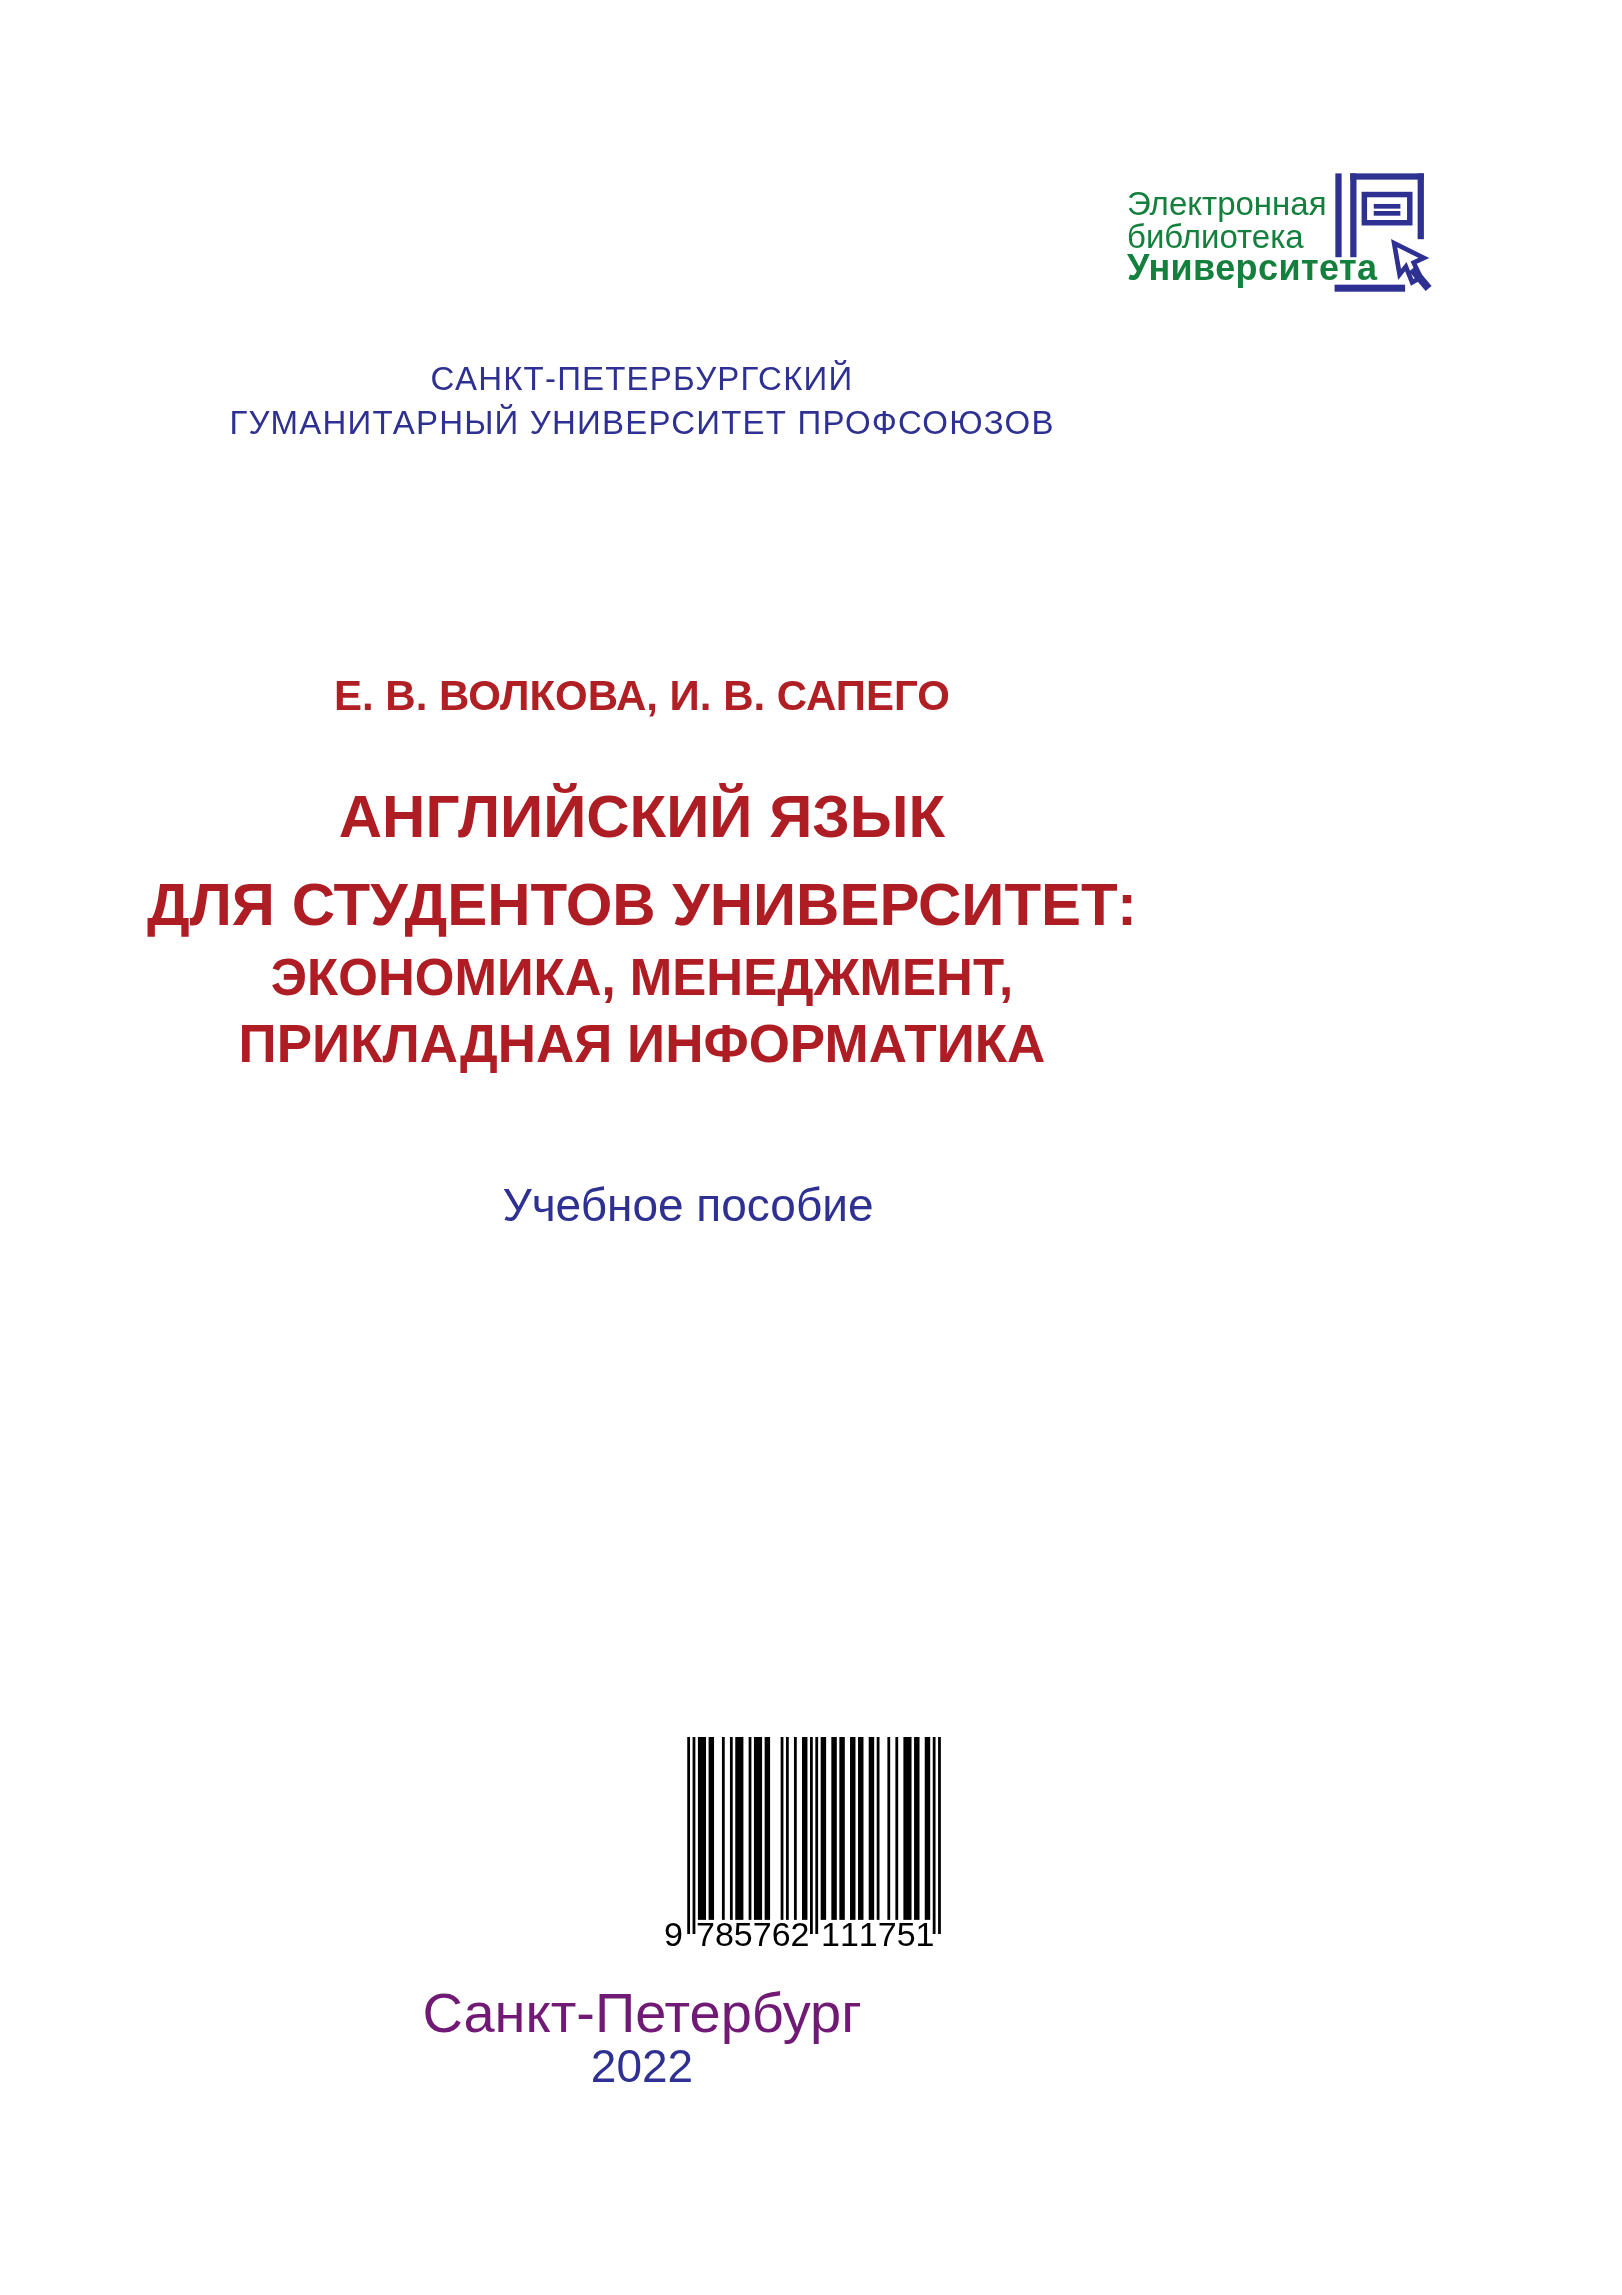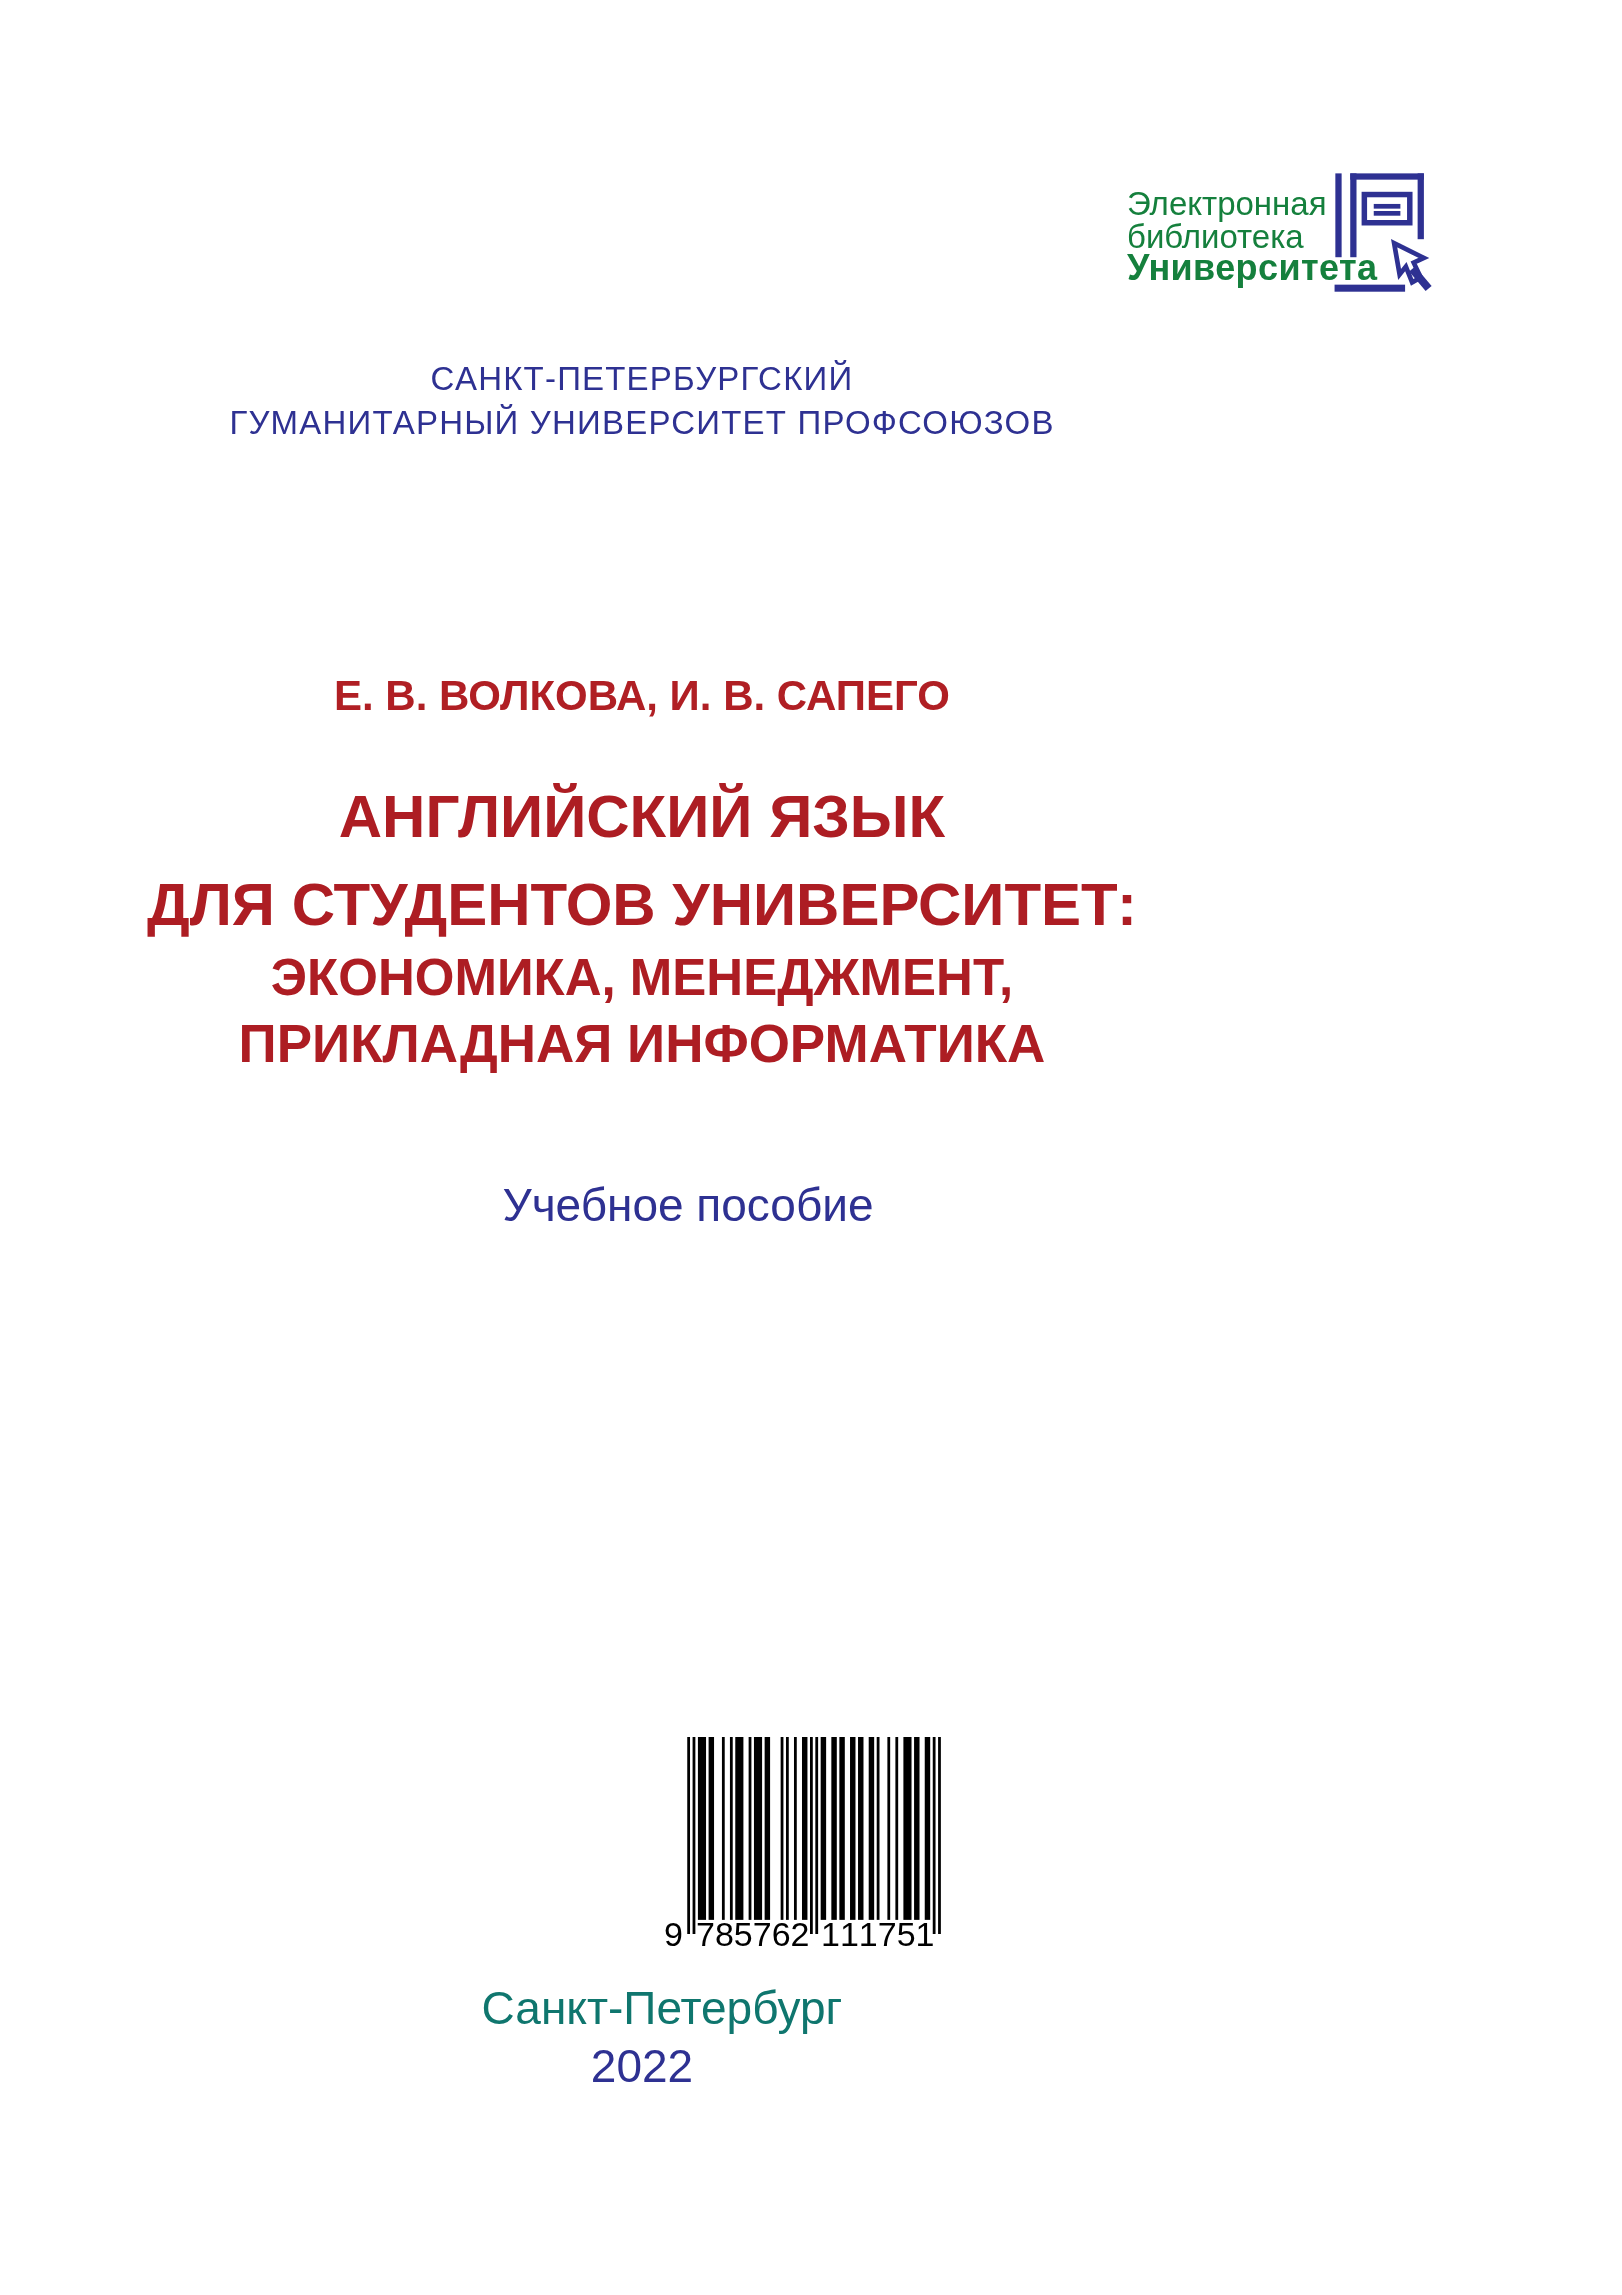--- a/index.html
+++ b/index.html
@@ -57,21 +57,21 @@
     text-align: right; font-size: 34px; line-height: 1; color: #000;
   }
   .bc-group {
     position: absolute; top: 1917px; display: flex;
     justify-content: space-between; font-size: 34px; line-height: 1; color: #000;
   }
   .bc-left  { left: 696px;  width: 110px; }
   .bc-right { left: 821px; width: 110px; }
 
   
-  .city { top: 1985px; color: #0f766e; font-size: 46px; line-height: 1; padding-left: 20px; }
+  .city { top: 1985px; color: #701a75; font-size: 56px; line-height: 1; }
   .year { top: 2043px; color: #2e3192; font-size: 46px; line-height: 1; }
 </style>
 </head>
 <body>
 
 <div class="page">
 
   <div>
     <div class="logo-line logo-l1">Электронная</div>
     <div class="logo-line logo-l2">библиотека</div>

